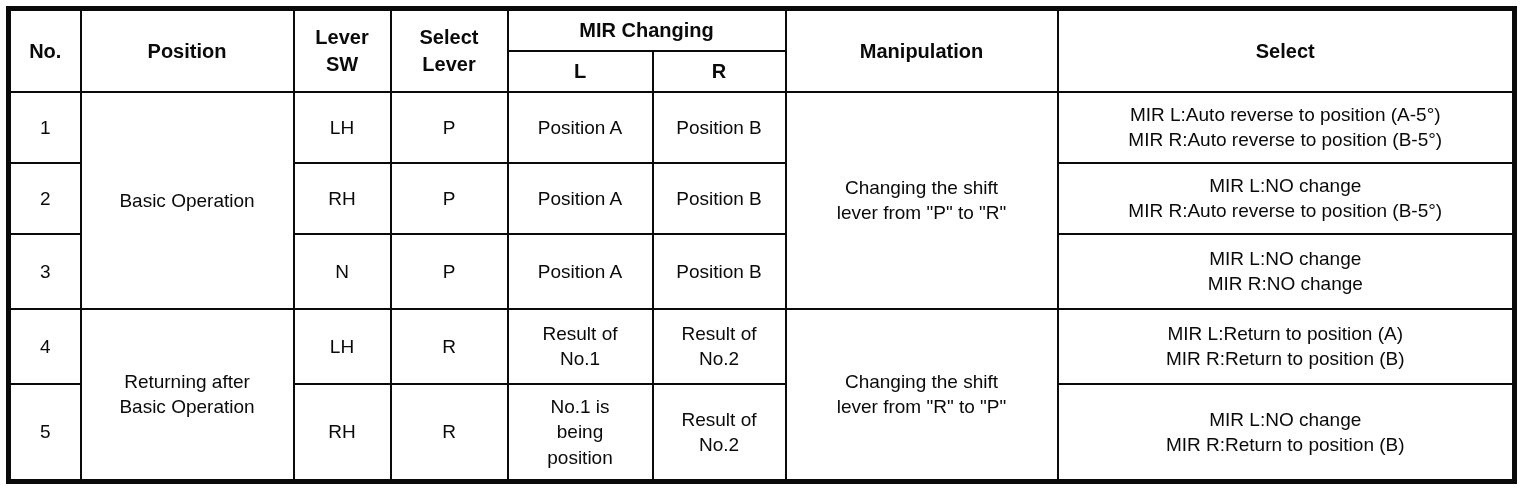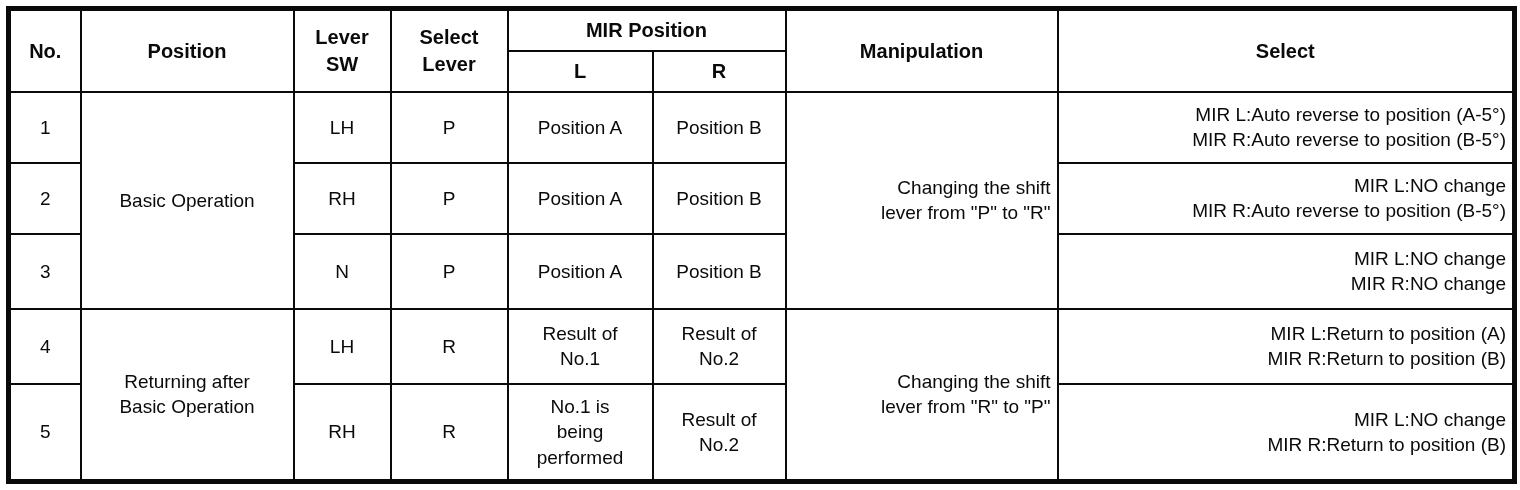--- a/index.html
+++ b/index.html
@@ -33,21 +33,21 @@
     white-space: pre-line;
   }
   
   table.spec { border: 5px solid #0a0a0a; }
   table.spec th {
     font-weight: bold;
     font-size: 20px;
     text-align: center;
   }
   td.c { text-align: center; }
-  td.l { text-align: right; padding-left: 7px; }
+  td.l { text-align: center; padding-left: 7px; }
   .h-top { height: 42px; }
   .h-bot { height: 40px; }
   .r1 { height: 70px; }
   .r2 { height: 70px; }
   .r3 { height: 74px; }
   .r4 { height: 74px; }
   .r5 { height: 96px; }
 </style>
 </head>
 <body>
@@ -66,21 +66,21 @@
     </colgroup>
 
     <tbody>
         <tr class="h-top">
       <th rowspan="2">No.</th>
       <th rowspan="2">Position</th>
       <th rowspan="2">Lever
 SW</th>
       <th rowspan="2">Select
 Lever</th>
-      <th colspan="2">MIR Position</th>
+      <th colspan="2">MIR Changing</th>
       <th rowspan="2">Manipulation</th>
       <th rowspan="2">Select</th>
     </tr>
     <tr class="h-bot">
       <th>L</th>
       <th>R</th>
     </tr>
 
     <tr class="r1">
       <td class="c">1</td>
@@ -130,21 +130,21 @@
       <td class="l">MIR L:Return to position (A)
 MIR R:Return to position (B)</td>
     </tr>
 
     <tr class="r5">
       <td class="c">5</td>
       <td class="c">RH</td>
       <td class="c">R</td>
       <td class="c">No.1 is
 being
-performed</td>
+position</td>
       <td class="c">Result of
 No.2</td>
       <td class="l">MIR L:NO change
 MIR R:Return to position (B)</td>
     </tr>
   </tbody>
     </table>
 </div>
 
 </body></html>

